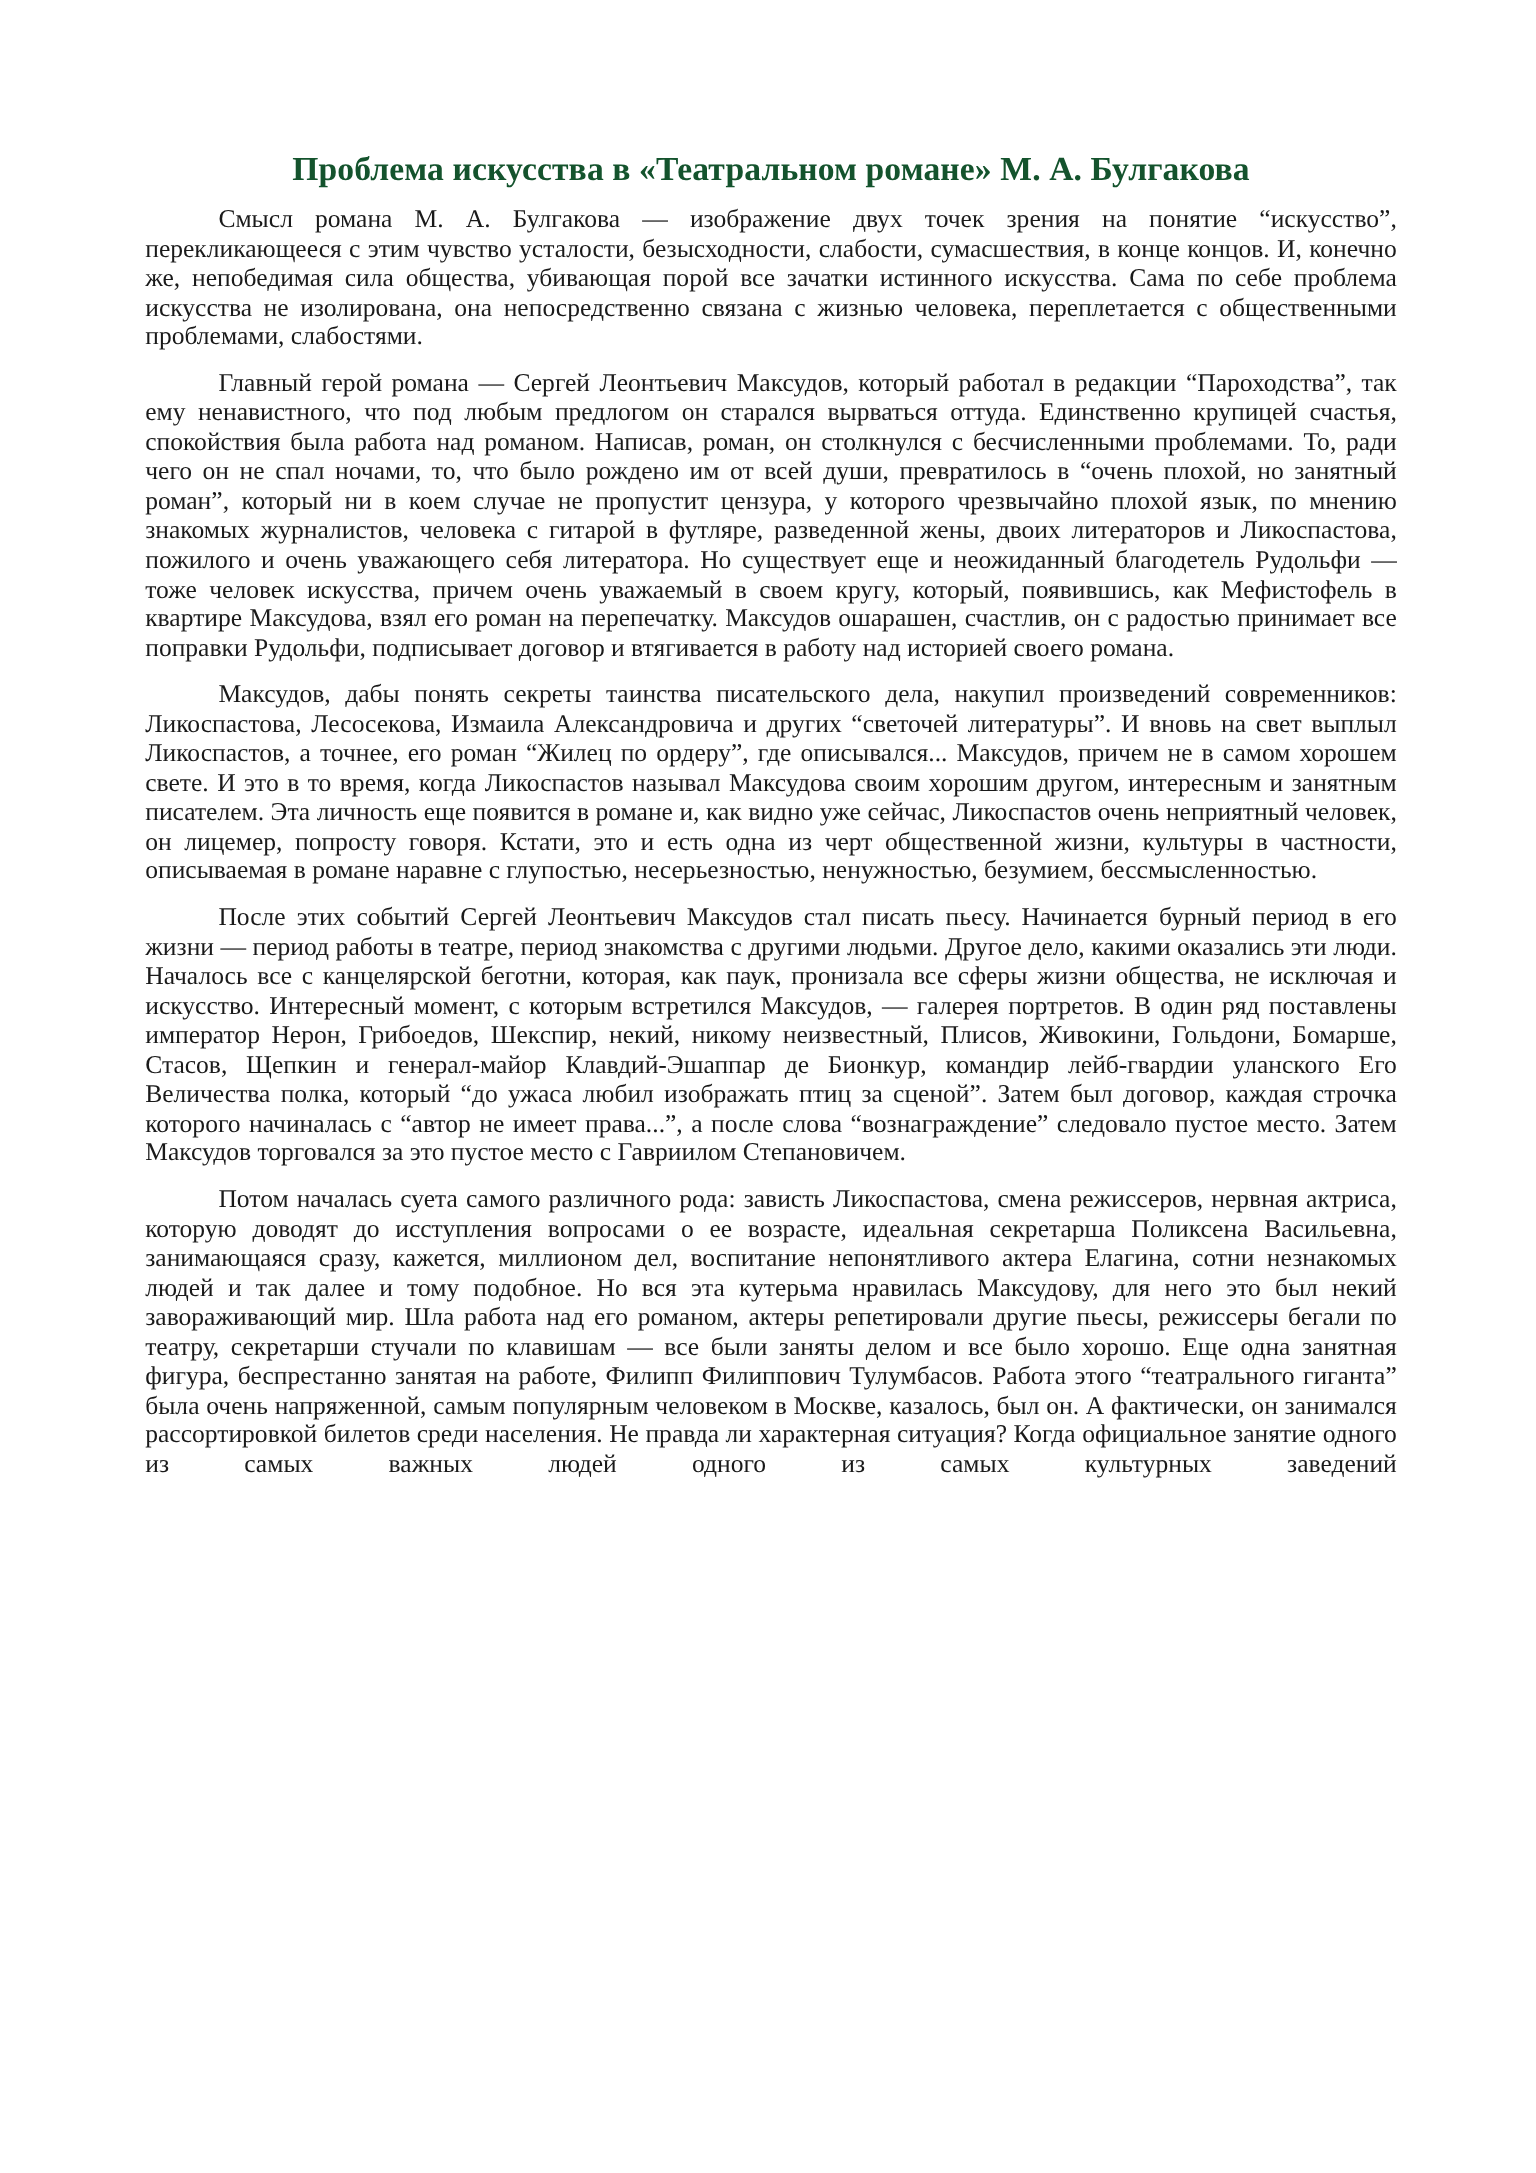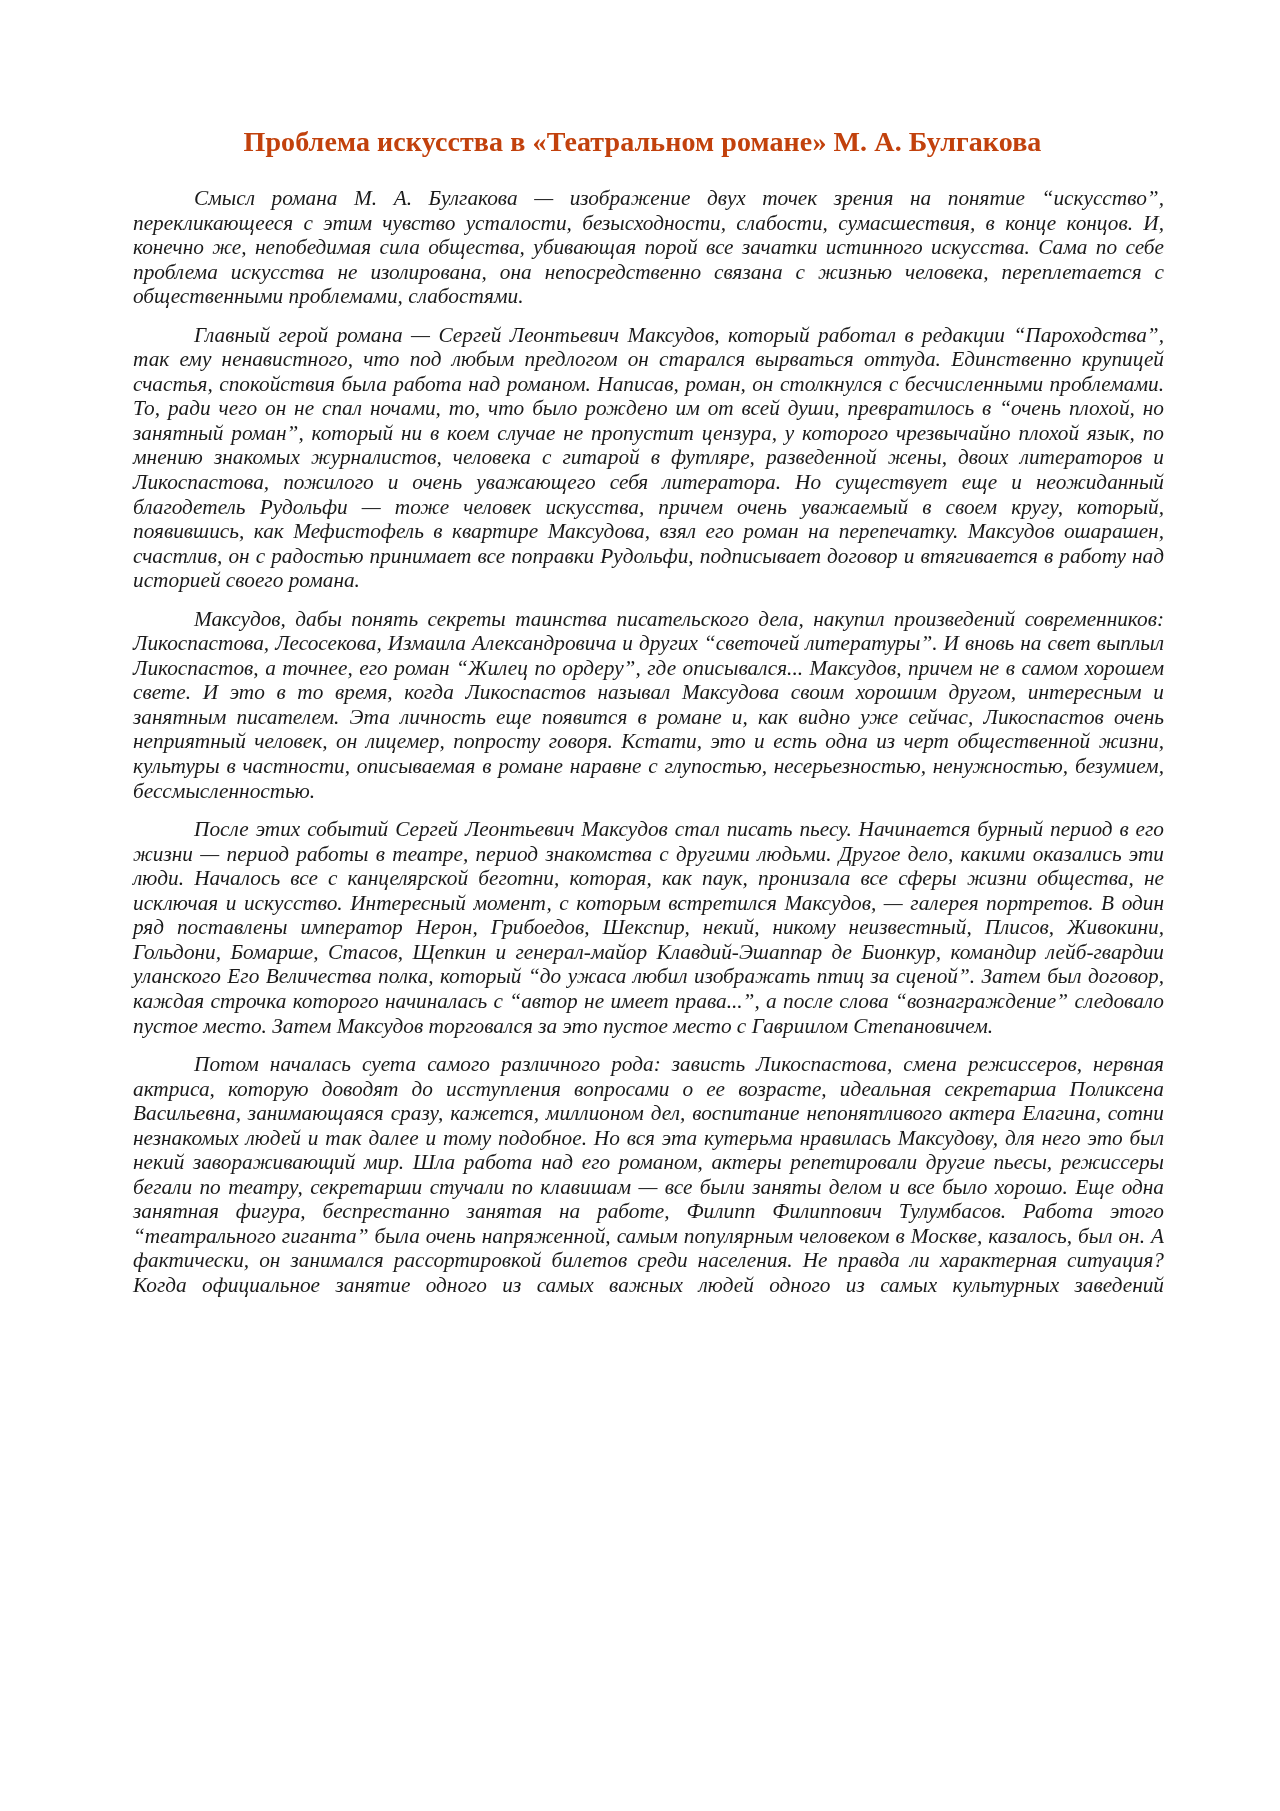--- a/index.html
+++ b/index.html
@@ -15,36 +15,35 @@
     color: #1a1a1a;
     font-family: "Liberation Serif", "DejaVu Serif", serif;
   }
   .page {
     position: absolute;
     left: 121px;
     top: 122px;
     width: 1043px;
   }
   .title {
-    margin: 0 0 24px 0;
+    margin: 0 0 8px 0;
     font-size: 28px;
     font-weight: bold;
     text-align: center;
     line-height: 40px;
-    color: #c2410c;
+    color: #14532d;
     letter-spacing: 0.1px;
   }
   .para {
-    margin: 0 0 14px 12px;
+    margin: 0 0 14px 0;
     font-size: 21.3px;
     line-height: 24.55px;
     text-align: justify;
     text-indent: 61px;
     hyphens: none;
-    font-style: italic;
   }
 </style>
 </head>
 <body>
 
 <div class="page">
   <h1 class="title">Проблема искусства в «Театральном романе» М. А. Булгакова</h1>
   <p class="para">Смысл романа М. А. Булгакова — изображение двух точек зрения на понятие “искусство”, перекликающееся с этим чувство усталости, безысходности, слабости, сумасшествия, в конце концов. И, конечно же, непобедимая сила общества, убивающая порой все зачатки истинного искусства. Сама по себе проблема искусства не изолирована, она непосредственно связана с жизнью человека, переплетается с общественными проблемами, слабостями.</p>
   <p class="para">Главный герой романа — Сергей Леонтьевич Максудов, который работал в редакции “Пароходства”, так ему ненавистного, что под любым предлогом он старался вырваться оттуда. Единственно крупицей счастья, спокойствия была работа над романом. Написав, роман, он столкнулся с бесчисленными проблемами. То, ради чего он не спал ночами, то, что было рождено им от всей души, превратилось в “очень плохой, но занятный роман”, который ни в коем случае не пропустит цензура, у которого чрезвычайно плохой язык, по мнению знакомых журналистов, человека с гитарой в футляре, разведенной жены, двоих литераторов и Ликоспастова, пожилого и очень уважающего себя литератора. Но существует еще и неожиданный благодетель Рудольфи — тоже человек искусства, причем очень уважаемый в своем кругу, который, появившись, как Мефистофель в квартире Максудова, взял его роман на перепечатку. Максудов ошарашен, счастлив, он с радостью принимает все поправки Рудольфи, подписывает договор и втягивается в работу над историей своего романа.</p>
   <p class="para">Максудов, дабы понять секреты таинства писательского дела, накупил произведений современников: Ликоспастова, Лесосекова, Измаила Александровича и других “светочей литературы”. И вновь на свет выплыл Ликоспастов, а точнее, его роман “Жилец по ордеру”, где описывался... Максудов, причем не в самом хорошем свете. И это в то время, когда Ликоспастов называл Максудова своим хорошим другом, интересным и занятным писателем. Эта личность еще появится в романе и, как видно уже сейчас, Ликоспастов очень неприятный человек, он лицемер, попросту говоря. Кстати, это и есть одна из черт общественной жизни, культуры в частности, описываемая в романе наравне с глупостью, несерьезностью, ненужностью, безумием, бессмысленностью.</p>

